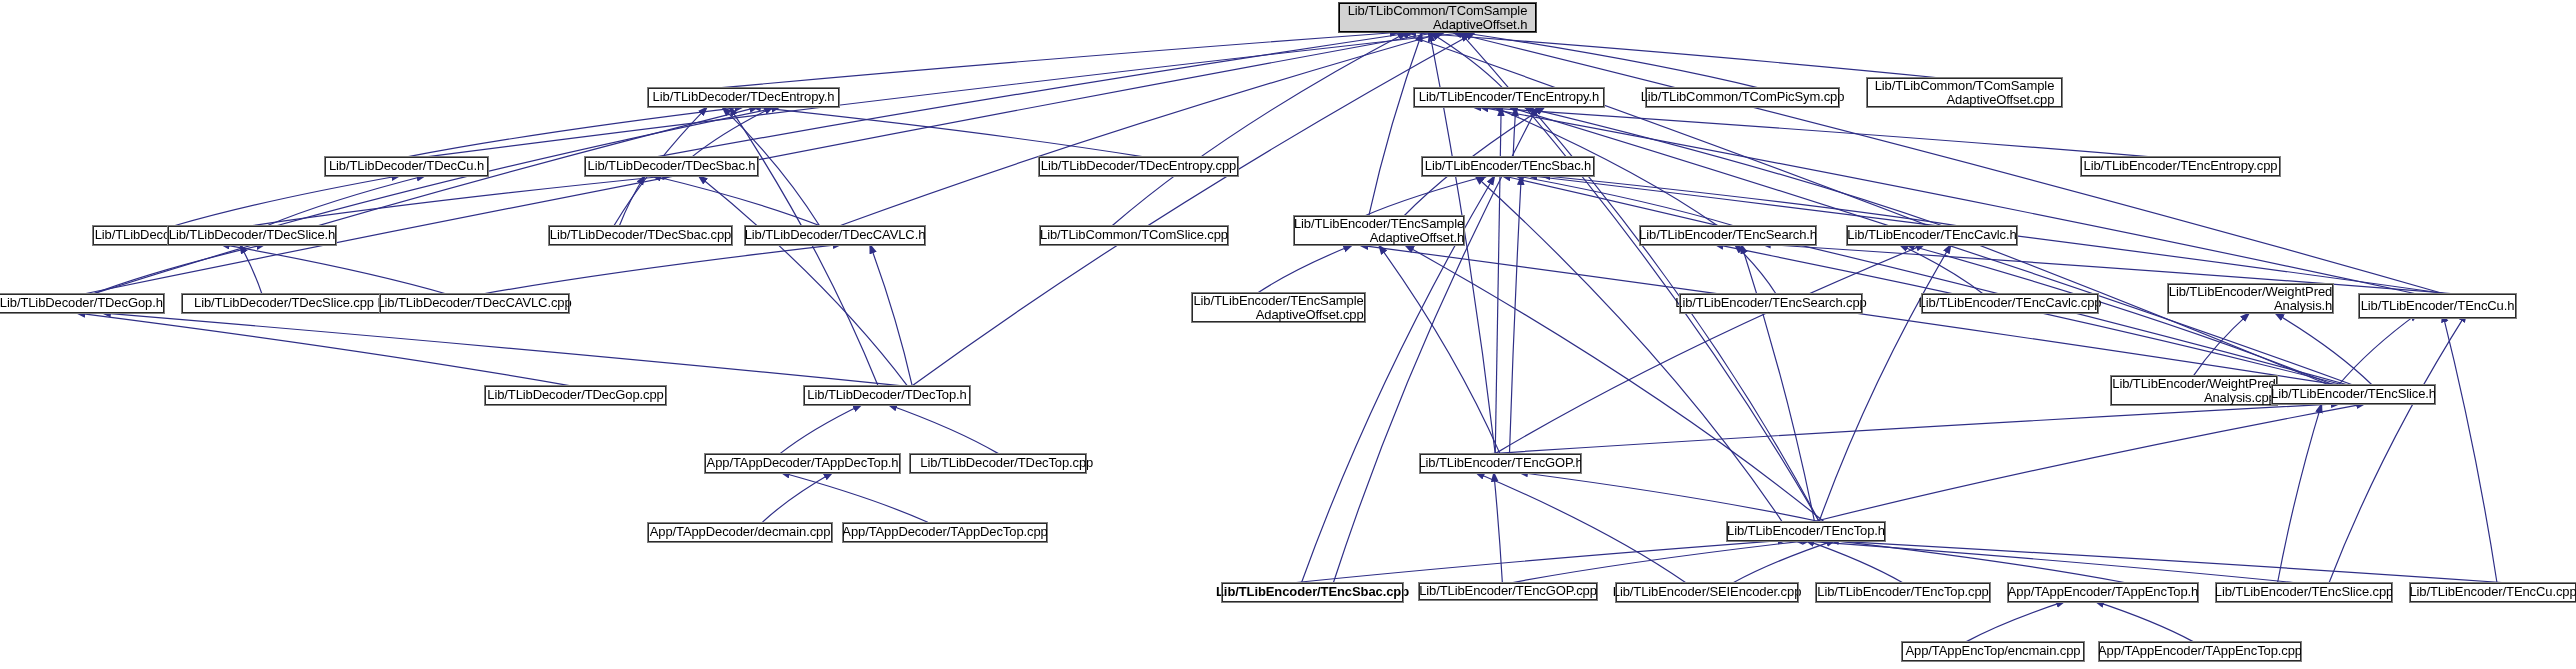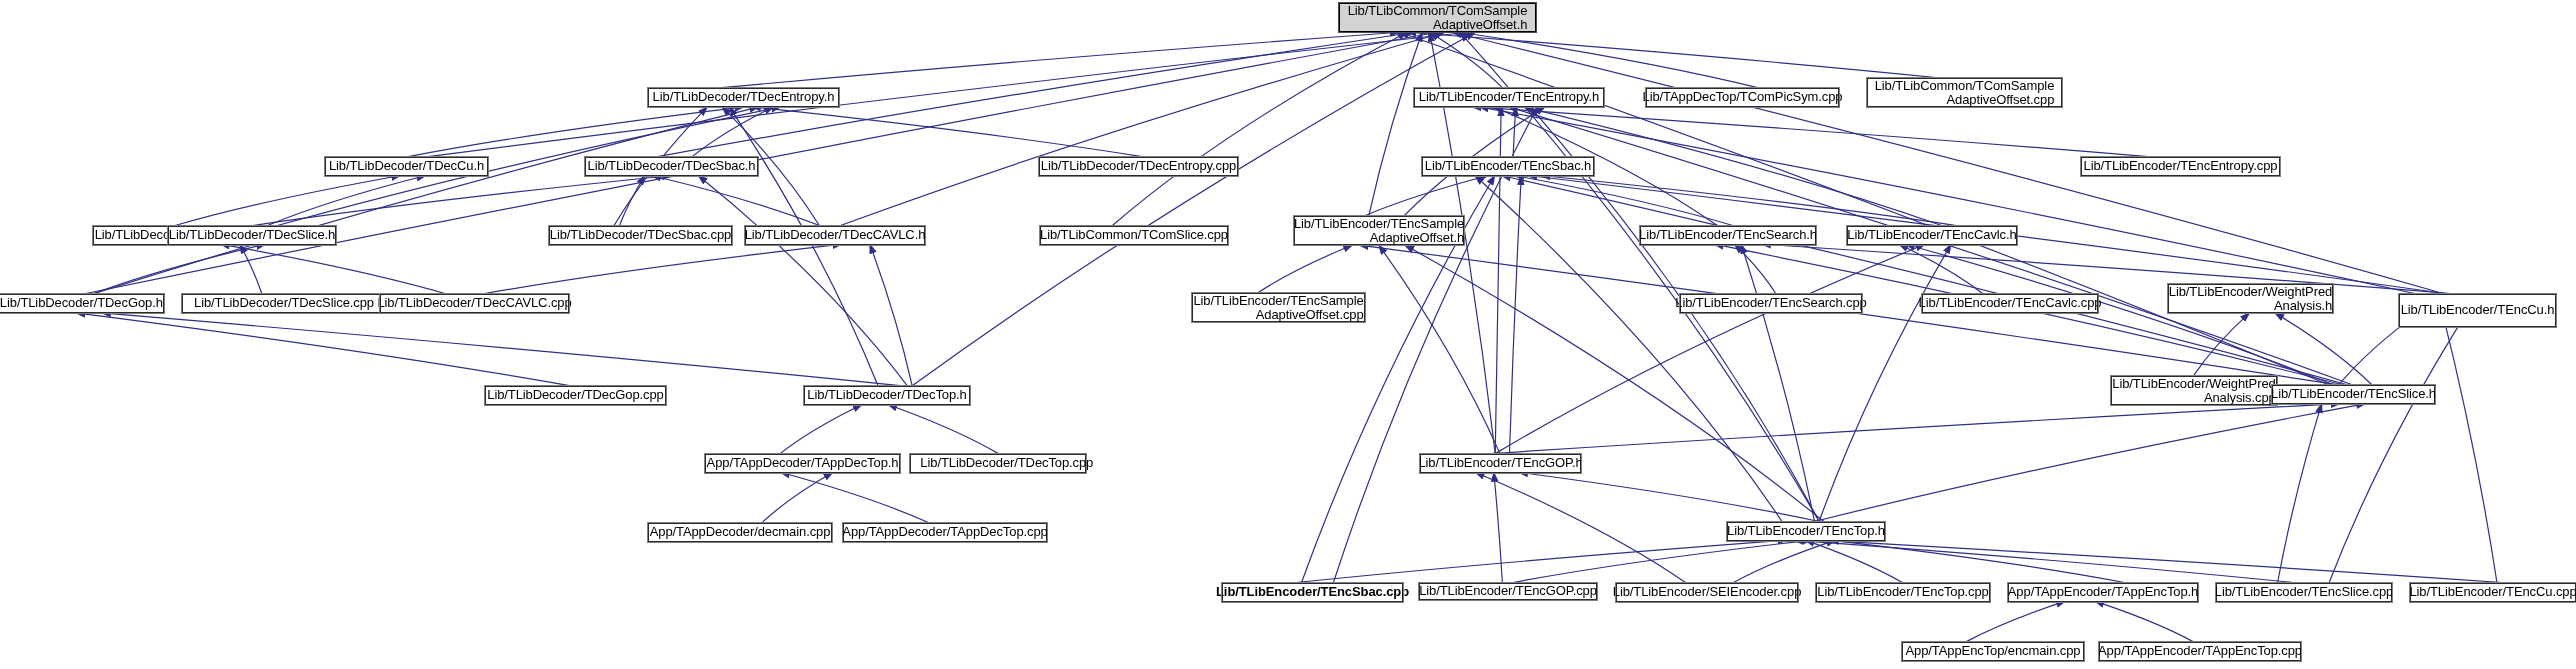--- a/index.html
+++ b/index.html
@@ -138,21 +138,21 @@
         <path d="M2949.5,687.0 Q2591.9,662.0 2142.3,637.0" marker-end="url(#arrow)"></path>
         <path d="M2317.5,757.0 Q2362.1,733.0 2434.9,709.0" marker-end="url(#arrow)"></path>
         <path d="M2586.0,757.0 Q2541.7,733.0 2469.4,709.0" marker-end="url(#arrow)"></path>
       </g>
   </svg>
   <div id="node-layer">
       <div class="node root two-line" style="left: 1339px; top: 3.4px; width: 197px; height: 29px;">Lib/TLibCommon/TComSample
 AdaptiveOffset.h</div>
       <div class="node" style="left: 648px; top: 88px; width: 191px; height: 18.7px;">Lib/TLibDecoder/TDecEntropy.h</div>
       <div class="node" style="left: 1414px; top: 88px; width: 190px; height: 18.7px;">Lib/TLibEncoder/TEncEntropy.h</div>
-      <div class="node" style="left: 1646px; top: 88px; width: 193px; height: 18.7px;">Lib/TAppDecTop/TComPicSym.cpp</div>
+      <div class="node" style="left: 1646px; top: 88px; width: 193px; height: 18.7px;">Lib/TLibCommon/TComPicSym.cpp</div>
       <div class="node two-line" style="left: 1867px; top: 78px; width: 195px; height: 29px;">Lib/TLibCommon/TComSample
 AdaptiveOffset.cpp</div>
       <div class="node" style="left: 325px; top: 157px; width: 163px; height: 18.7px;">Lib/TLibDecoder/TDecCu.h</div>
       <div class="node" style="left: 585px; top: 157px; width: 173px; height: 18.7px;">Lib/TLibDecoder/TDecSbac.h</div>
       <div class="node" style="left: 1422px; top: 157px; width: 172px; height: 18.7px;">Lib/TLibEncoder/TEncSbac.h</div>
       <div class="node" style="left: 2081px; top: 157px; width: 199px; height: 18.7px;">Lib/TLibEncoder/TEncEntropy.cpp</div>
       <div class="node" style="left: 1039px; top: 157px; width: 199px; height: 18.7px;">Lib/TLibDecoder/TDecEntropy.cpp</div>
       <div class="node" style="left: 93px; top: 226px; width: 172px; height: 18.7px;">Lib/TLibDecoder/TDecCu.cpp</div>
       <div class="node" style="left: 168px; top: 226px; width: 168px; height: 18.7px;">Lib/TLibDecoder/TDecSlice.h</div>
       <div class="node" style="left: 549px; top: 226px; width: 183px; height: 18.7px;">Lib/TLibDecoder/TDecSbac.cpp</div>
@@ -164,21 +164,21 @@
       <div class="node" style="left: 1847px; top: 226px; width: 170px; height: 18.7px;">Lib/TLibEncoder/TEncCavlc.h</div>
       <div class="node" style="left: -1.7px; top: 294px; width: 166px; height: 18.7px;">Lib/TLibDecoder/TDecGop.h</div>
       <div class="node" style="left: 182px; top: 294px; width: 204px; height: 18.7px;">Lib/TLibDecoder/TDecSlice.cpp</div>
       <div class="node" style="left: 380px; top: 294px; width: 189px; height: 18.7px;">Lib/TLibDecoder/TDecCAVLC.cpp</div>
       <div class="node two-line" style="left: 1192px; top: 293px; width: 173px; height: 29px;">Lib/TLibEncoder/TEncSample
 AdaptiveOffset.cpp</div>
       <div class="node" style="left: 1680px; top: 294px; width: 182px; height: 18.7px;">Lib/TLibEncoder/TEncSearch.cpp</div>
       <div class="node" style="left: 1922px; top: 294px; width: 176px; height: 18.7px;">Lib/TLibEncoder/TEncCavlc.cpp</div>
       <div class="node two-line" style="left: 2168px; top: 284px; width: 165px; height: 29px;">Lib/TLibEncoder/WeightPred
 Analysis.h</div>
-      <div class="node" style="left: 2359px; top: 294px; width: 157px; height: 33px; margin-left: 40px;">Lib/TLibEncoder/TEncCu.h</div>
+      <div class="node" style="left: 2359px; top: 294px; width: 157px; height: 24px;">Lib/TLibEncoder/TEncCu.h</div>
       <div class="node" style="left: 485px; top: 386px; width: 181px; height: 18.7px;">Lib/TLibDecoder/TDecGop.cpp</div>
       <div class="node" style="left: 804px; top: 386px; width: 166px; height: 18.7px;">Lib/TLibDecoder/TDecTop.h</div>
       <div class="node two-line" style="left: 2111px; top: 376px; width: 166px; height: 29px;">Lib/TLibEncoder/WeightPred
 Analysis.cpp</div>
       <div class="node" style="left: 2272px; top: 385px; width: 163px; height: 18.7px;">Lib/TLibEncoder/TEncSlice.h</div>
       <div class="node" style="left: 1420px; top: 454px; width: 161px; height: 18.7px;">Lib/TLibEncoder/TEncGOP.h</div>
       <div class="node" style="left: 705px; top: 454px; width: 195px; height: 18.7px;">App/TAppDecoder/TAppDecTop.h</div>
       <div class="node" style="left: 910px; top: 454px; width: 176px; height: 18.7px; padding-left: 21px;">Lib/TLibDecoder/TDecTop.cpp</div>
       <div class="node" style="left: 1727px; top: 522px; width: 158px; height: 18.7px;">Lib/TLibEncoder/TEncTop.h</div>
       <div class="node" style="left: 648px; top: 523px; width: 184px; height: 18.7px;">App/TAppDecoder/decmain.cpp</div>

